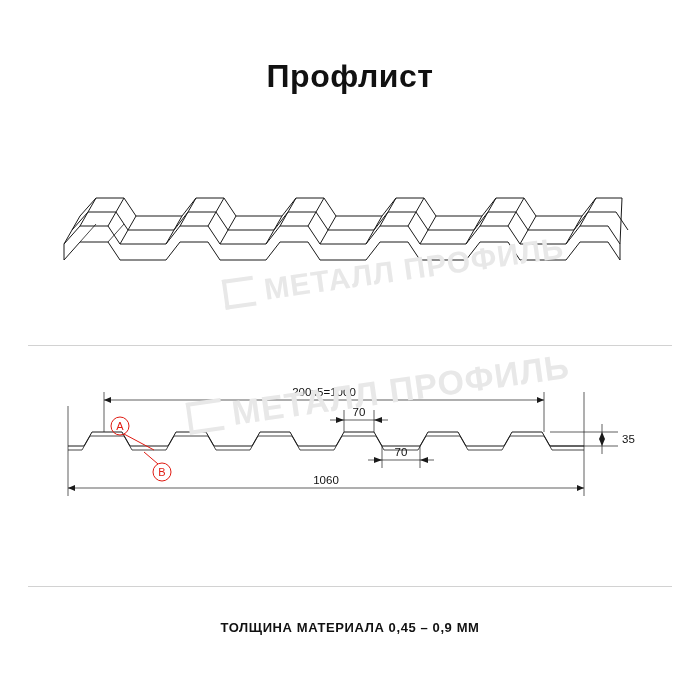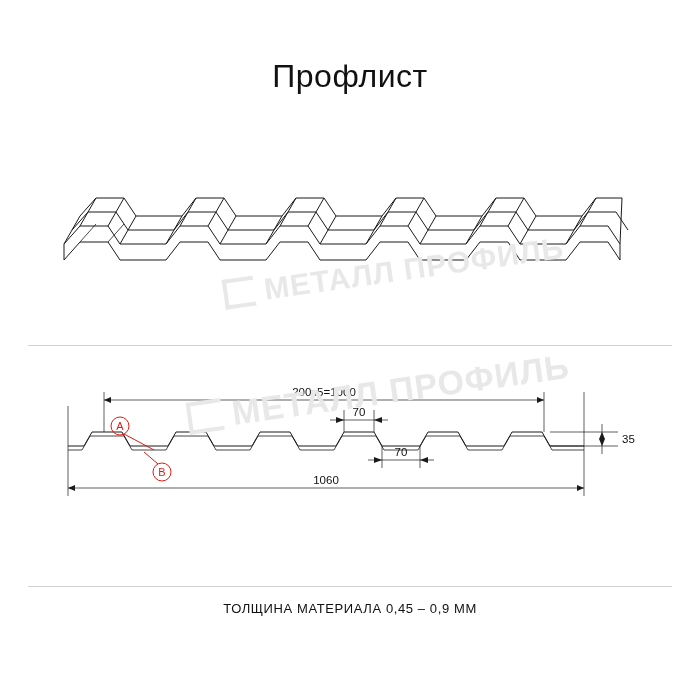--- a/index.html
+++ b/index.html
@@ -21,21 +21,21 @@
     height: 700px;
   }
   
   .title {
     position: absolute;
     top: 58px;
     left: 0;
     width: 700px;
     text-align: center;
     font-size: 32px;
-    font-weight: normal;
+    font-weight: bold;
     letter-spacing: 0.5px;
     color: #111111;
   }
   .subtitle {
     position: absolute;
     top: 103px;
     left: 0;
     width: 700px;
     text-align: center;
     font-size: 15px;
@@ -94,26 +94,26 @@
   .section-wrap {
     position: absolute;
     top: 376px;
     left: 62px;
     width: 580px;
     height: 140px;
   }
   
   .footer-note {
     position: absolute;
-    top: 601px;
+    top: 620px;
     left: 0;
     width: 700px;
     text-align: center;
     font-size: 13px;
-    font-weight: normal;
+    font-weight: bold;
     letter-spacing: 0.6px;
     color: #111111;
   }
   svg { display: block; overflow: visible; }
   .ln { fill: none; stroke: #1a1a1a; stroke-width: 1; }
   .ln-thin { fill: none; stroke: #1a1a1a; stroke-width: 0.8; }
   .dim { fill: none; stroke: #1a1a1a; stroke-width: 0.7; }
   .red { fill: none; stroke: #e01b12; stroke-width: 1; }
   .redtxt { fill: #e01b12; font-size: 11px; font-family: "Liberation Sans", sans-serif; }
   .dimtxt { fill: #111111; font-size: 11.5px; font-family: "Liberation Sans", sans-serif; }

